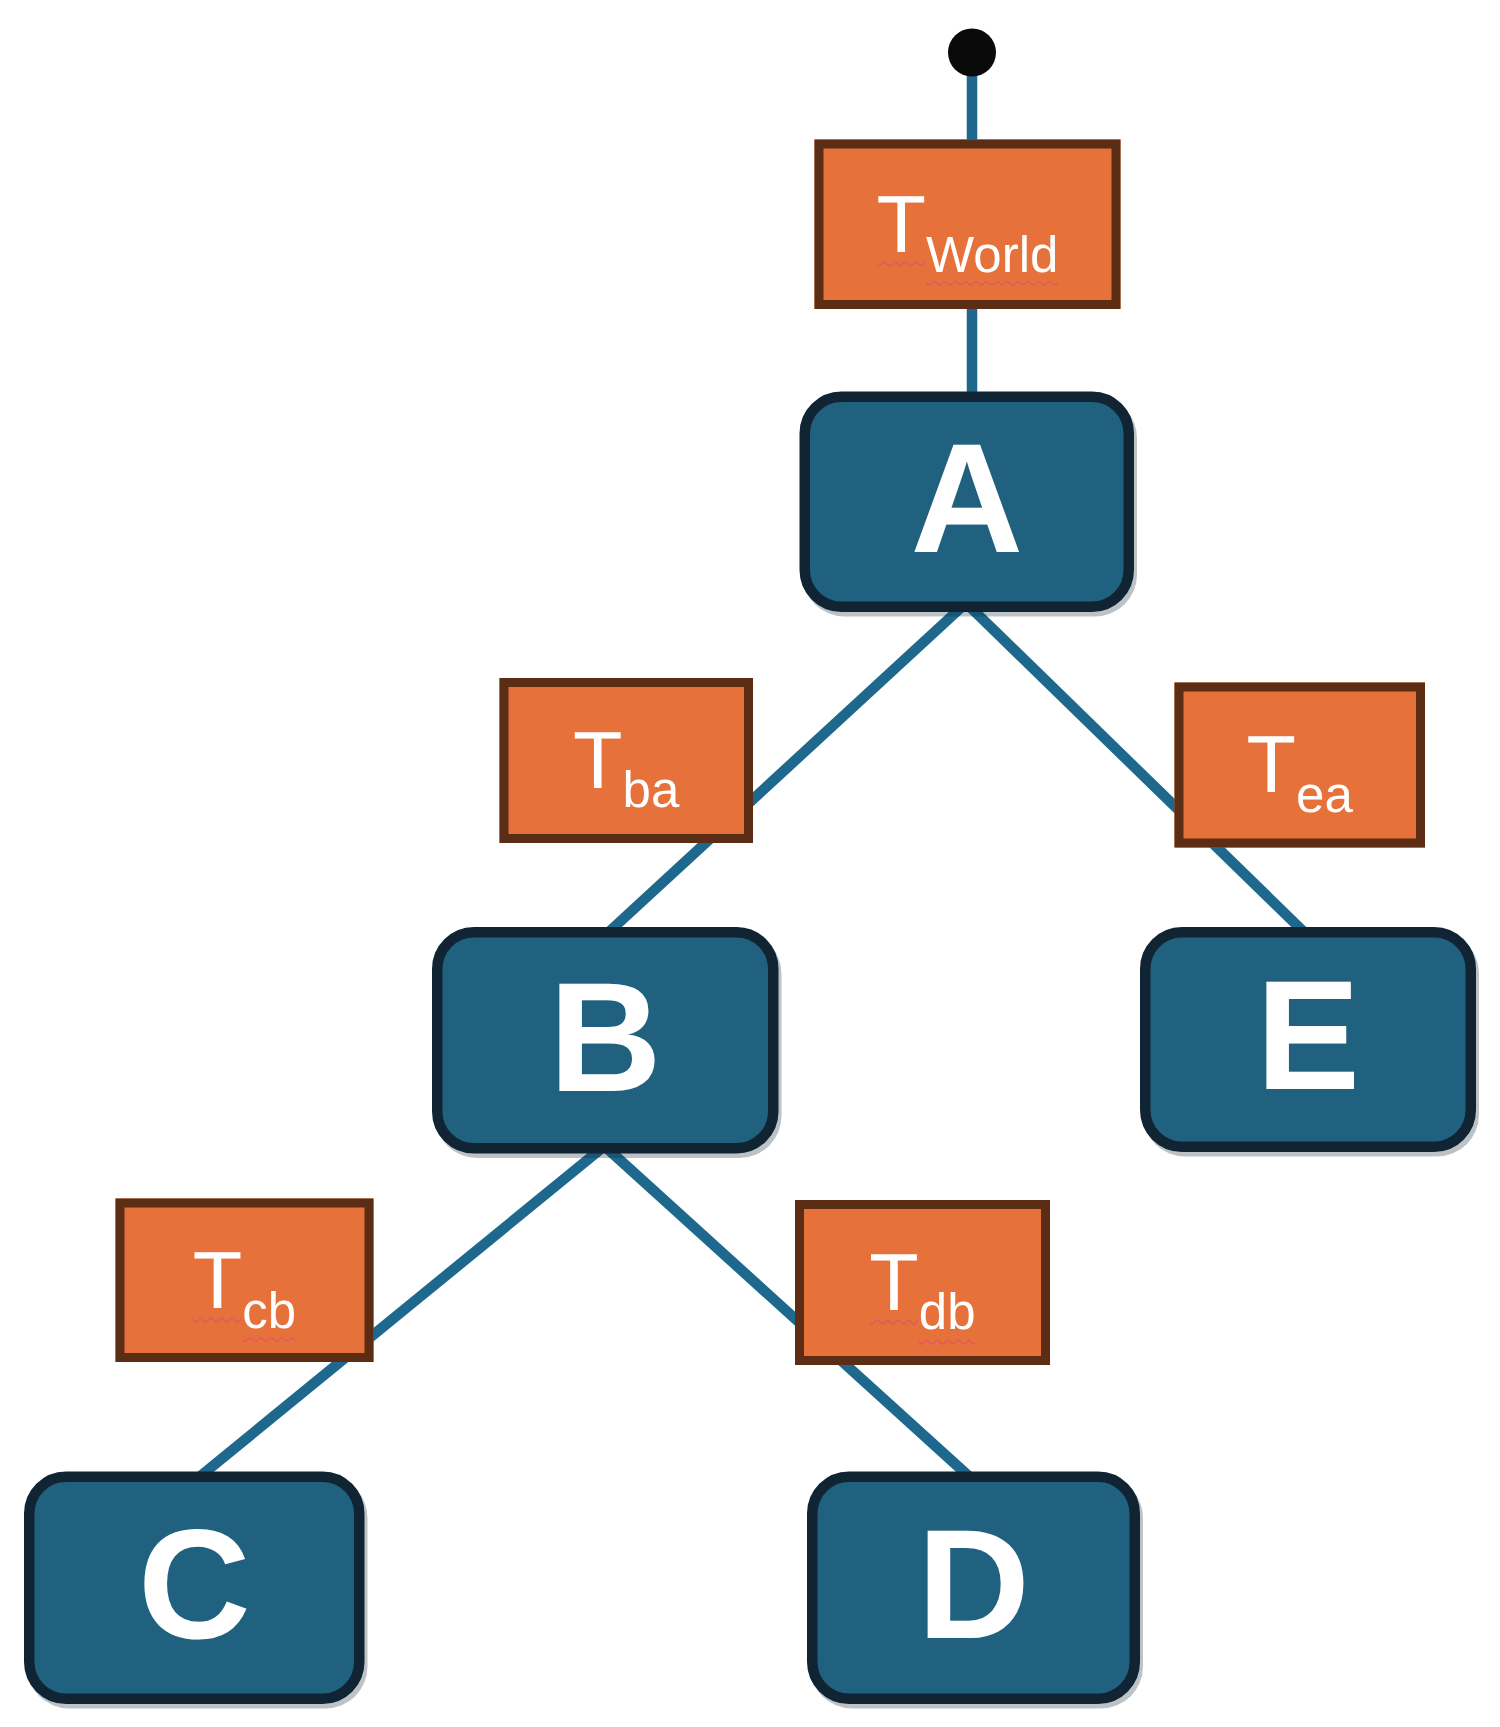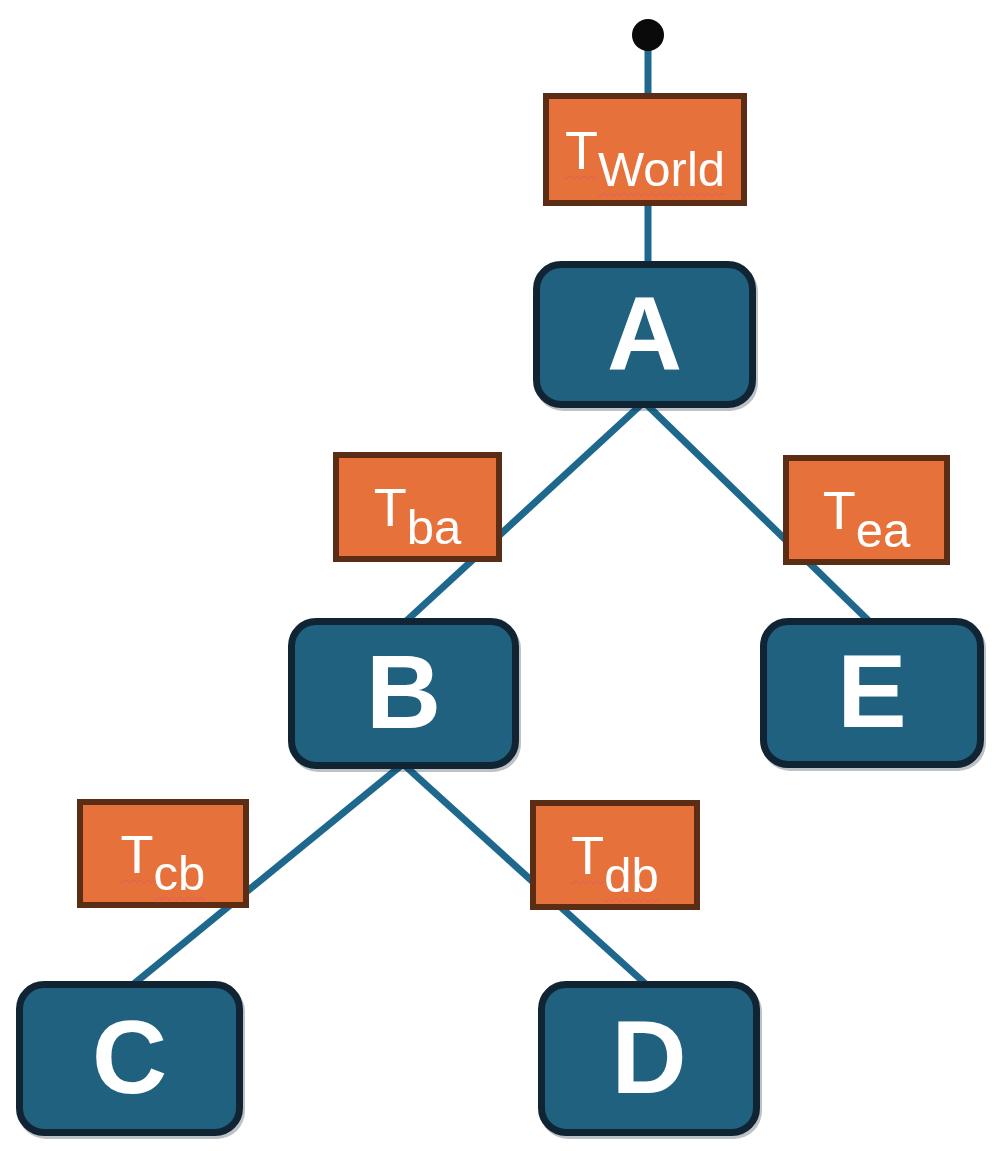--- a/index.html
+++ b/index.html
@@ -29,21 +29,21 @@
     font-size: 104px; font-weight: bold; line-height: 1;
     transform: translateY(-2px);
   }
 
   .transform-box {
     background: var(--transform-fill, #E7713A);
     border: 6px solid var(--transform-border, #5A2D14);
     color: var(--label-text, #fff);
   }
   .t-base { font-size: 54px; line-height: 1; }
-  .t-sub  { font-size: 49px; line-height: 1; display: inline-block; transform: translateY(20px); }
+  .t-sub  { font-size: 34px; line-height: 1; display: inline-block; transform: translateY(20px); }
   .transform-box.misspelled .t-base,
   .transform-box.misspelled .t-sub {
     text-decoration-line: underline;
     text-decoration-style: wavy;
     text-decoration-color: var(--misspell-underline, #E05A5A);
     text-decoration-thickness: 1px;
     text-underline-offset: 6px;
   }
 
   

